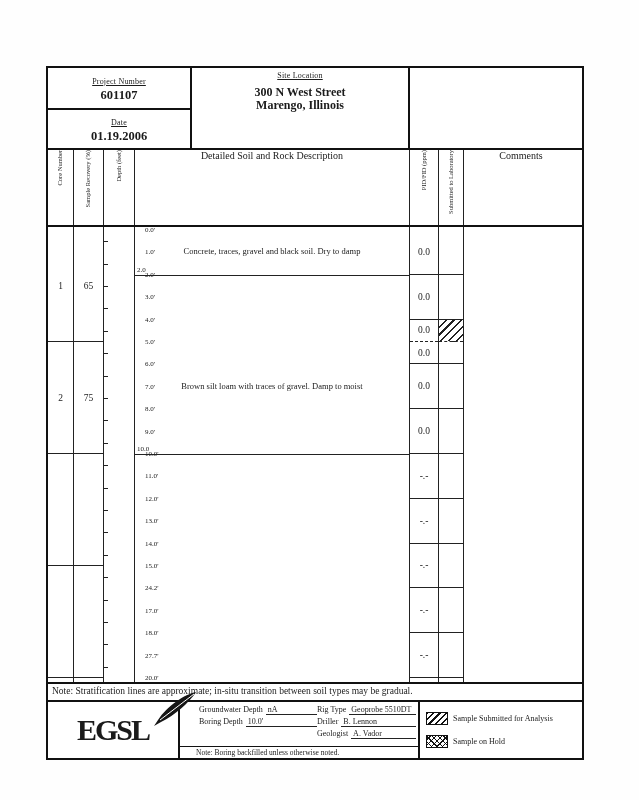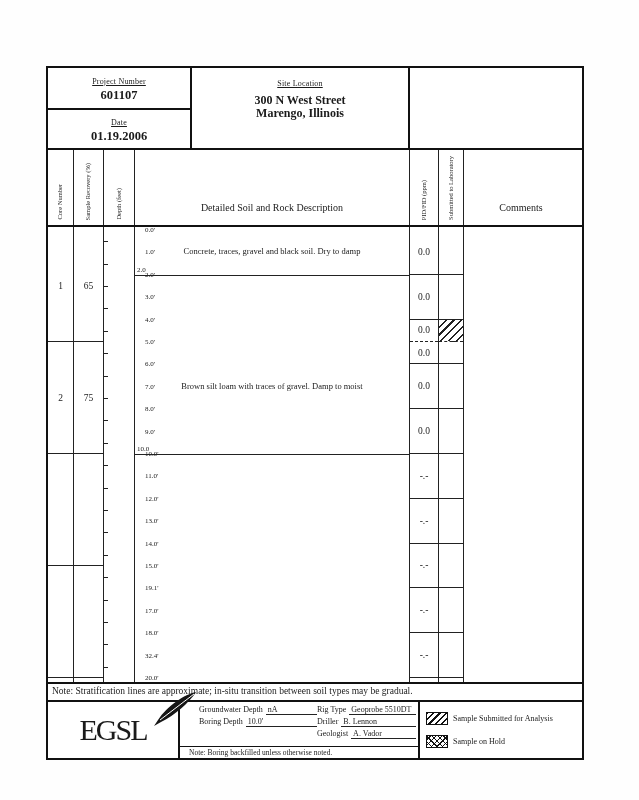--- a/index.html
+++ b/index.html
@@ -22,21 +22,21 @@
 
   
   .c-core{left:0;width:26px}.c-rec{left:26px;width:30px}.c-depth{left:56px;width:31px}
   .c-desc{left:87px;width:275px}.c-pid{left:362px;width:29px}.c-lab{left:391px;width:25px}
   .c-com{left:416px;width:114px}
   .vline{border-right:1px solid #222;}
 
   
   .colhead-band{position:relative;height:75px;border-bottom:2px solid #111;}
   .colhead-band .col{position:absolute;top:0;bottom:0;box-sizing:border-box;
-      display:flex;flex-direction:column;justify-content:flex-end;align-items:center;padding-bottom:5px;}
+      display:flex;flex-direction:column;justify-content:flex-start;align-items:center;padding-bottom:5px;}
   .rot{writing-mode:vertical-rl;transform:rotate(180deg);font-size:6.5px;white-space:nowrap;line-height:1;}
   .hhoriz{font-size:10px;padding-bottom:7px;}
 
   
   .body-band{position:relative;height:455px;border-bottom:2px solid #111;}
   .body-band .col{position:absolute;top:0;bottom:0;box-sizing:border-box;}
   .trow{position:absolute;left:0;right:0;height:8px;display:flex;align-items:center;
         justify-content:space-between;font-size:7px;line-height:8px;}
   .tk{width:5px;border-top:1px solid #222;}
   .tlab{font-weight:normal;font-style:normal;margin-left:41px;}
@@ -49,29 +49,29 @@
   .strat-label{position:absolute;left:2px;font-size:7px;}
   .hatch{background:repeating-linear-gradient(-45deg,transparent 0 4px,#222 4px 5.5px);}
 
   
   .note-band{position:relative;height:16px;border-bottom:2px solid #111;
              font-size:9.5px;line-height:15px;padding-left:4px;box-sizing:content-box;white-space:nowrap;overflow:hidden;}
 
   
   .footer-band{position:relative;height:56px;display:flex;}
   .logo-box{width:132px;border-right:2px solid #111;display:flex;align-items:center;justify-content:center;position:relative;box-sizing:border-box;}
-  .logo-text{font-size:30px;font-weight:normal;letter-spacing:-2px;position:relative;line-height:30px;}
+  .logo-text{font-size:30px;font-weight:bold;letter-spacing:-2px;position:relative;line-height:30px;}
   .quill{position:absolute;right:-20px;top:-11px;}
   .info-box{width:240px;border-right:2px solid #111;box-sizing:border-box;position:relative;font-size:8px;}
   .fields{display:flex;padding:3px 2px 0 3px;margin-left:16px;}
   .fcol1{width:118px;}.fcol2{flex:1;}
   .frow{display:flex;margin-bottom:2px;align-items:baseline;}
   .flab{white-space:nowrap;}
   .fval{border-bottom:1px solid #222;flex:1;margin-left:3px;padding:0 2px;white-space:nowrap;min-width:30px;}
-  .backfill{position:absolute;left:0;right:0;bottom:0;border-top:1.5px solid #111;font-size:7.5px;padding:1px 9px;}
+  .backfill{position:absolute;left:0;right:0;bottom:0;border-top:1.5px solid #111;font-size:7.5px;padding:1px 16px;}
   .legend-box{flex:1;padding:5px 6px;box-sizing:border-box;display:flex;flex-direction:column;justify-content:space-around;}
   .legend-row{display:flex;align-items:center;gap:5px;}
   .swatch{width:22px;height:13px;border:1px solid #111;box-sizing:border-box;flex:none;}
   .sw-diagonal{background:repeating-linear-gradient(-45deg,transparent 0 3px,#111 3px 4.5px);}
   .sw-cross{background:repeating-linear-gradient(-45deg,transparent 0 3px,#111 3px 4px),
                        repeating-linear-gradient(45deg,transparent 0 3px,#111 3px 4px);}
   .legend-label{font-size:8px;}
 </style>
 </head>
 <body>
@@ -84,21 +84,21 @@
         <div class="h-half">
           <span class="h-label">Project Number</span>
           <span class="h-value">601107</span>
         </div>
         <div class="h-half h-split">
           <span class="h-label">Date</span>
           <span class="h-value">01.19.2006</span>
         </div>
       </div>
       <div class="h-cell h-mid">
-        <div class="h-half" style="height:auto;margin-top:8px;">
+        <div class="h-half" style="height:auto;">
           <span class="h-label">Site Location</span>
           <div class="addr">
             <div>300 N West Street</div>
             <div>Marengo, Illinois</div>
           </div>
         </div>
       </div>
     </div>
 
     <div class="colhead-band">
@@ -230,39 +230,39 @@
           </div>
           <i class="mtk" style="top:327.8px"></i>
           <div class="trow" style="top:335.0px">
             <i class="tk"></i>
             <span class="tlab">15.0'</span>
             <i class="tk"></i>
           </div>
           <i class="mtk" style="top:350.2px"></i>
           <div class="trow" style="top:357.4px">
             <i class="tk"></i>
-            <span class="tlab">19.1'</span>
+            <span class="tlab">24.2'</span>
             <i class="tk"></i>
           </div>
           <i class="mtk" style="top:372.6px"></i>
           <div class="trow" style="top:379.8px">
             <i class="tk"></i>
             <span class="tlab">17.0'</span>
             <i class="tk"></i>
           </div>
           <i class="mtk" style="top:395.0px"></i>
           <div class="trow" style="top:402.2px">
             <i class="tk"></i>
             <span class="tlab">18.0'</span>
             <i class="tk"></i>
           </div>
           <i class="mtk" style="top:417.4px"></i>
           <div class="trow" style="top:424.6px">
             <i class="tk"></i>
-            <span class="tlab">32.4'</span>
+            <span class="tlab">27.7'</span>
             <i class="tk"></i>
           </div>
           <i class="mtk" style="top:439.8px"></i>
           <div class="trow" style="top:447.0px">
             <i class="tk"></i>
             <span class="tlab">20.0'</span>
             <i class="tk"></i>
           </div>
         </div>
       <div class="col c-desc vline">

